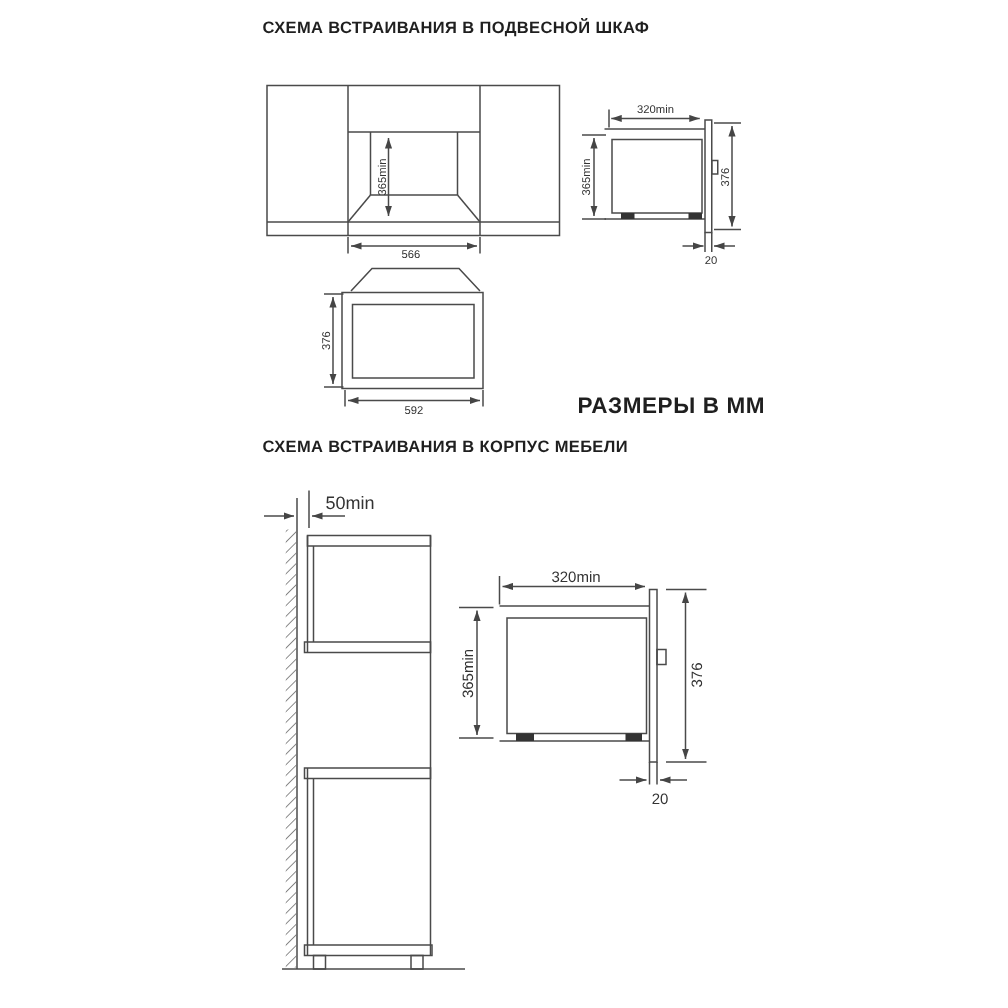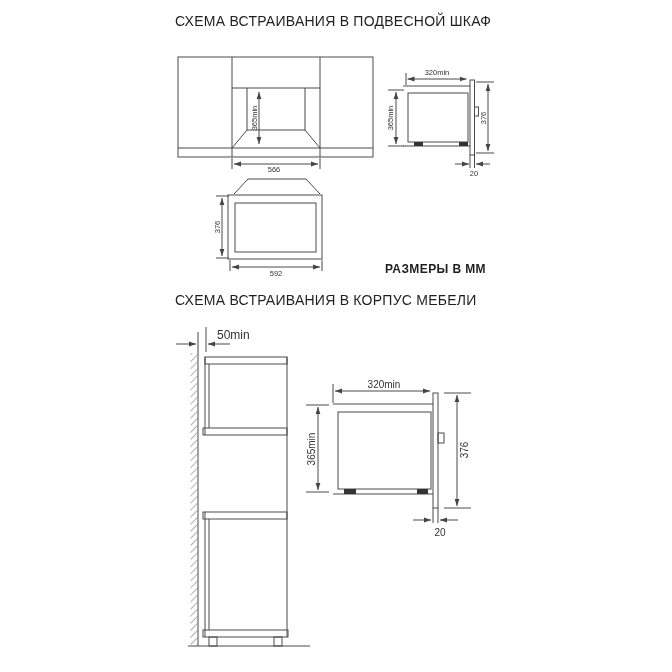--- a/index.html
+++ b/index.html
@@ -1,27 +1,27 @@
 <!DOCTYPE html>
 <html><head>
 <meta charset="utf-8">
 <style>
   html,body{margin:0;padding:0;background:#ffffff;}
   .page{
     position:relative;width:672px;height:672px;background:#ffffff;
     font-family:"Liberation Sans", sans-serif;overflow:hidden;
   }
   .title{
-    position:absolute;font-size:14px;font-weight:normal;color:#1f1f1f;
+    position:absolute;font-size:11px;font-weight:bold;color:#1f1f1f;
     letter-spacing:.25px;white-space:nowrap;
   }
   .t1{left:175px;top:13px;}
   .t2{left:175px;top:292px;}
   .units{
-    position:absolute;left:385px;top:262px;font-size:12px;font-weight:bold;
+    position:absolute;left:385px;top:262px;font-size:15px;font-weight:bold;
     color:#1f1f1f;letter-spacing:.4px;white-space:nowrap;
   }
   svg{position:absolute;left:0;top:0;font-family:"Liberation Sans", sans-serif;}
   svg text{fill:#333;}
   .dim-s{font-size:7.5px;}
   .dim-l{font-size:10px;}
   .dim-xl{font-size:12px;}
 </style>
 </head>
 <body>

